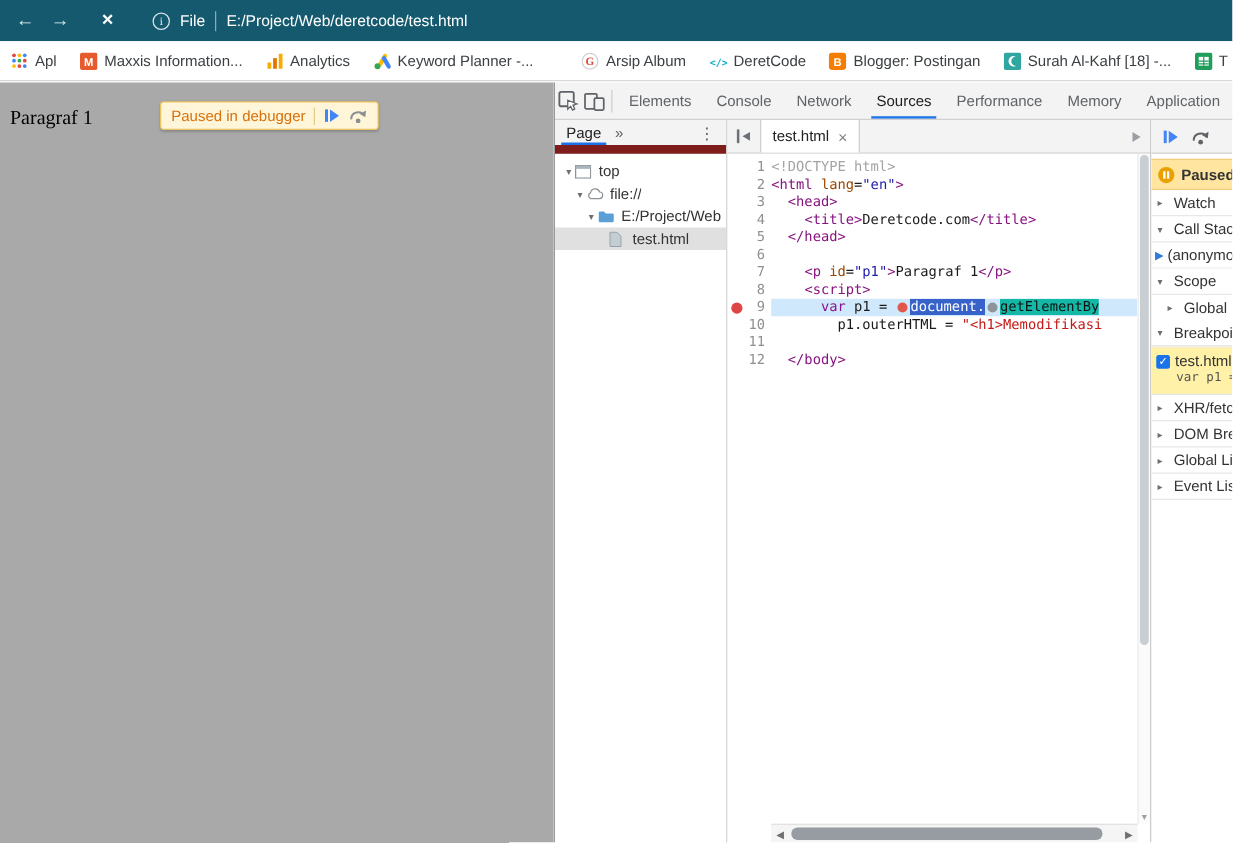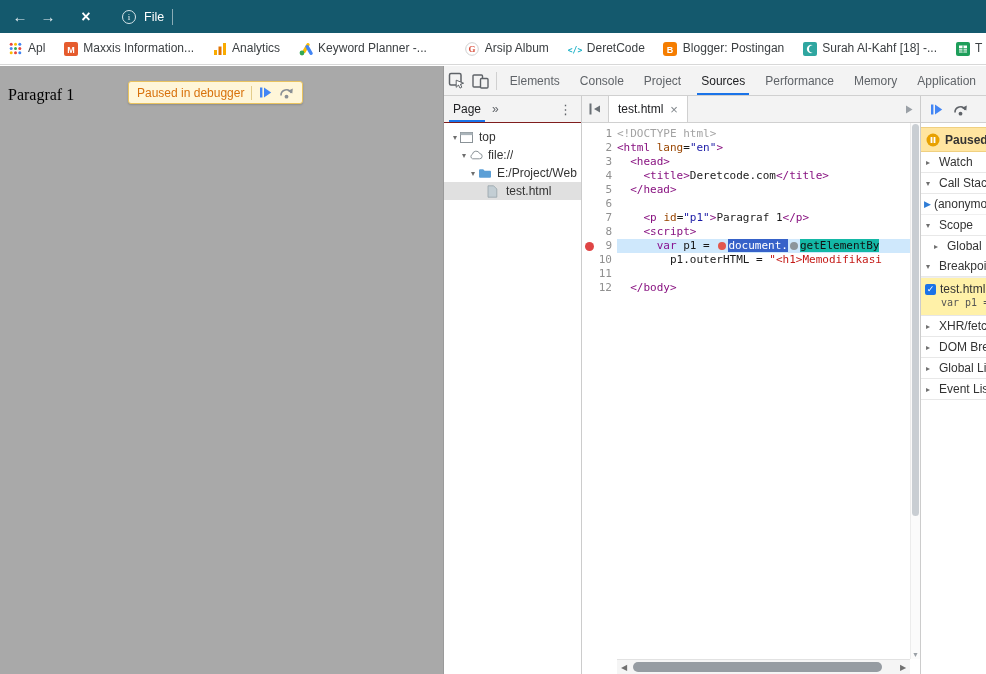--- a/index.html
+++ b/index.html
@@ -10,21 +10,21 @@
 .topbar{position:absolute;left:0;top:0;width:100%;height:33px;background:#14596d;display:flex;align-items:center;color:#fff;padding-left:6px}
 .tb-btn{width:28px;text-align:center;font-size:15px;color:#e2ecef;cursor:default}
 .tb-close{width:28px;margin-left:10px;font-size:16px;font-weight:bold;color:#fff;text-align:center}
 .addr{display:flex;align-items:center;margin-left:22px;gap:8px;font-size:12.5px}
 .info-i{width:14px;height:14px;border:1px solid #d8e6ea;border-radius:50%;font-size:9px;font-family:"Liberation Serif",serif;display:flex;align-items:center;justify-content:center;color:#eaf2f4}
 .addr-sep{width:1px;height:16px;background:rgba(255,255,255,.5)}
 .url{color:#fff}
 
 
 .bookmarks{position:absolute;top:33px;left:0;width:100%;height:32px;background:#fff;border-bottom:1px solid #d8d8d8;display:flex;align-items:center;padding:0 8px;gap:18px;overflow:hidden}
-.bm-item{display:flex;gap:5px;white-space:nowrap;flex:0 0 auto}
+.bm-item{display:flex;align-items:center;gap:5px;white-space:nowrap;flex:0 0 auto}
 .bm-label{font-size:12px;color:#3c4043}
 .bm-ic{width:15px;height:15px;display:flex;align-items:center;justify-content:center}
 
 
 .page-area{position:absolute;left:0;top:66px;width:443px;height:608px;background:#a9a9a9}
 .para{position:absolute;left:8px;top:20px;font-family:"Liberation Serif",serif;font-size:16px;color:#000}
 .paused-banner{position:absolute;left:128px;top:15px;height:23px;display:flex;align-items:center;gap:7px;background:#fff6d9;border:1px solid #e9c35f;border-radius:3px;padding:0 8px;font-size:12px;color:#d8710c;box-shadow:0 1px 2px rgba(0,0,0,.18)}
 .pb-divider{width:1px;height:14px;background:#e3cc8a}
 .pb-ic{display:flex;align-items:center}
 
@@ -33,21 +33,21 @@
 .dt-tabbar{flex:0 0 30px;background:#f3f3f3;border-bottom:1px solid #d0d0d0;display:flex;align-items:center;overflow:hidden}
 .dt-iconbtn{width:26px;height:100%;display:flex;align-items:center;justify-content:center}
 .dt-sep{width:1px;height:18px;background:#d0d0d0;margin:0 3px}
 .dt-tab{padding:0 10px;font-size:12px;color:#5f6368;height:100%;display:flex;align-items:center;position:relative;white-space:nowrap;flex:0 0 auto}
 .dt-tab.active{color:#202124}
 .dt-tab.active::after{content:"";position:absolute;left:6px;right:6px;bottom:0;height:2px;background:#1a73e8}
 .dt-body{flex:1;display:flex;min-height:0}
 
 
 .navigator{flex:0 0 138px;width:138px;border-right:1px solid #ccc;display:flex;flex-direction:column;overflow:hidden}
-.nav-head{flex:0 0 27px;background:#f3f3f3;border-bottom:1px solid #7f1d1d;display:flex;align-items:center;font-size:12px}
+.nav-head{flex:0 0 27px;background:#f3f3f3;border-bottom:7px solid #7f1d1d;display:flex;align-items:center;font-size:12px}
 .nav-tab{padding:0 9px;height:100%;display:flex;align-items:center;color:#202124;position:relative}
 .nav-tab::after{content:"";position:absolute;left:5px;right:5px;bottom:0;height:2px;background:#1a73e8}
 .nav-more{color:#5f6368;padding:0 2px;font-size:12px}
 .nav-menu{margin-left:auto;color:#5f6368;padding:0 9px;font-size:13px}
 .nav-tree{padding-top:5px;font-size:12px;color:#333}
 .tree-row{height:18px;display:flex;align-items:center;white-space:nowrap;overflow:hidden}
 .tree-row.selected{background:#e0e0e0}
 .tw{flex:0 0 10px;width:10px;font-size:8px;color:#6e6e6e;text-align:center}
 .tree-ic{flex:0 0 15px;margin-right:4px;display:flex;align-items:center}
 .tree-label{overflow:hidden}
@@ -110,20 +110,21 @@
 <div class="screen">
 
   <div class="topbar">
     <span class="tb-btn">←</span>
     <span class="tb-btn">→</span>
     <span class="tb-close">×</span>
     <div class="addr">
       <span class="info-i">i</span>
       <span>File</span>
       <span class="addr-sep"></span>
+      <span class="url">E:/Project/Web/deretcode/test.html</span>
     </div>
   </div>
 
   <div class="bookmarks">
       <div class="bm-item">
         <span class="bm-ic">
           <svg width="13" height="13">
             <circle cx="2.2" cy="2.2" r="1.5" fill="#e8453c"></circle>
             <circle cx="6.5" cy="2.2" r="1.5" fill="#fbbc05"></circle>
             <circle cx="10.8" cy="2.2" r="1.5" fill="#4285f4"></circle>
@@ -245,21 +246,21 @@
       <span class="dt-iconbtn" id="ic-device">
           <svg width="17" height="16">
             <rect x="1" y="2" width="9.5" height="12" rx="1" fill="none" stroke="#5f6368" stroke-width="1.4"></rect>
             <rect x="8.5" y="5.5" width="7.5" height="9.5" rx="1" fill="#f3f3f3" stroke="#5f6368" stroke-width="1.4"></rect>
           </svg>
         </span>
       <span class="dt-sep"></span>
       <span id="dt-tabs" style="display:flex;height:100%">
           <span class="dt-tab">Elements</span>
           <span class="dt-tab">Console</span>
-          <span class="dt-tab">Project</span>
+          <span class="dt-tab">Network</span>
           <span class="dt-tab active">Sources</span>
           <span class="dt-tab">Performance</span>
           <span class="dt-tab">Memory</span>
           <span class="dt-tab">Application</span>
         </span>
     </div>
     <div class="dt-body">
 
       <div class="navigator">
         <div class="nav-head">

